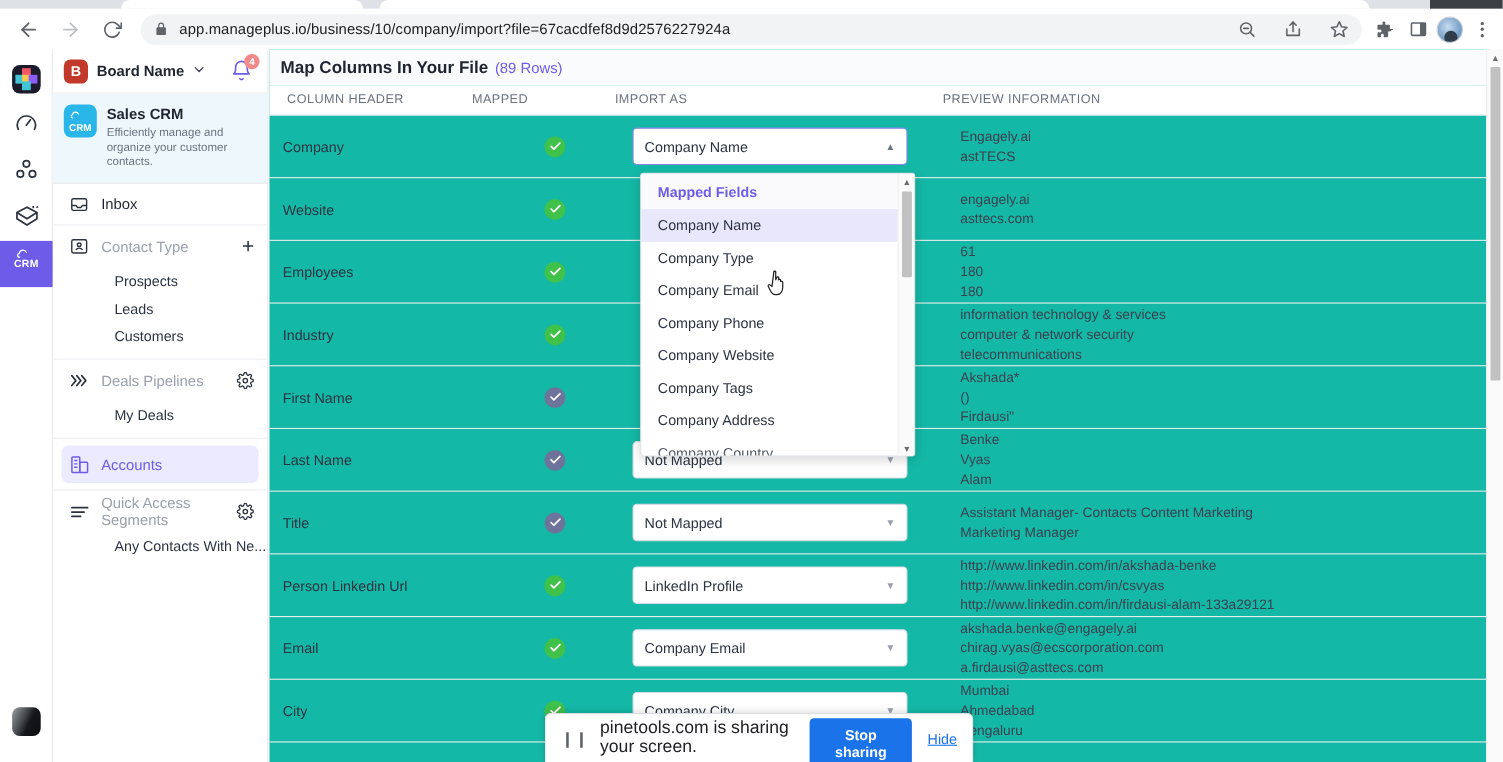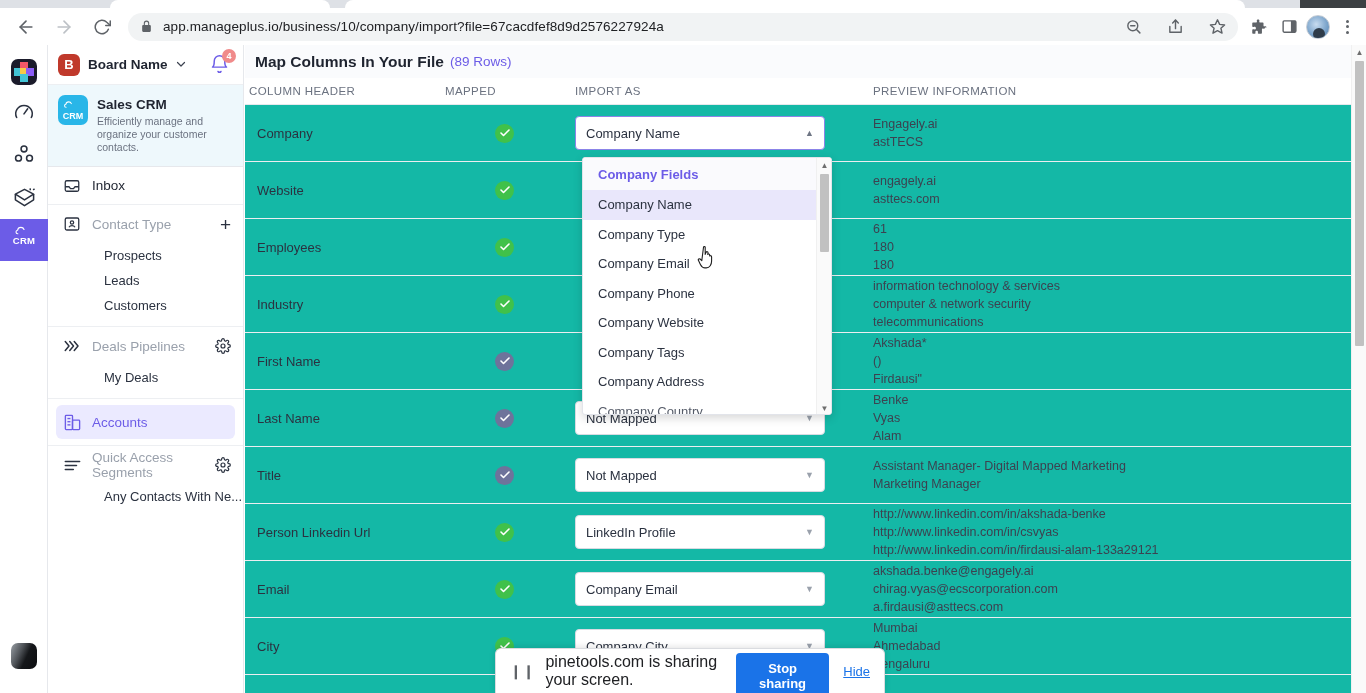--- a/index.html
+++ b/index.html
@@ -82,21 +82,21 @@
   .side-row.accounts .ico { color: #6c5ce7; }
 
   
   #main { position: absolute; left: 245px; top: 0; width: 1110px; height: 648px; background: #14b8a6; }
   #page-title-bar { height: 33px; display: flex; align-items: center; padding-left: 10px; background: #fafbfd; }
   #page-title { font-size: 15.5px; font-weight: bold; color: #1f2430; }
   #row-count { font-size: 13.5px; color: #6c5ce7; margin-left: 6px; }
 
   #table-head { height: 27px; display: flex; align-items: center; border-bottom: 1px solid #e6e8ec; background: #ffffff; }
   .th { font-size: 11.5px; color: #6b7280; letter-spacing: .4px; }
-  .c1 { width: 200px; padding-left: 4px; }
+  .c1 { width: 184px; padding-left: 16px; }
   .c2 { width: 130px; }
   .c3 { width: 298px; }
   .c4 { flex: 1; }
 
   .trow { display: flex; border-bottom: 1px solid #eceef1; min-height: 57px; align-items: center; }
   .cell-name { width: 200px; padding-left: 12px; font-size: 13px; color: #2b3240; }
   .cell-mapped { width: 130px; display: flex; align-items: center; }
   .cell-import { width: 298px; }
   .cell-preview { flex: 1; font-size: 12.5px; color: #3c4250; line-height: 18px; padding-right: 10px; }
   .check { width: 19px; height: 19px; border-radius: 50%; display: flex; align-items: center; justify-content: center; margin-left: 50px; }
@@ -529,21 +529,21 @@
               </svg>
             </span>
           </div>
           <div class="cell-import">
             <div class="select">
               <span>Not Mapped</span>
               <span class="caret">▼</span>
             </div>
           </div>
           <div class="cell-preview">
-            <div>Assistant Manager- Digital Mapped Marketing</div>
+            <div>Assistant Manager- Contacts Content Marketing</div>
             <div>Marketing Manager</div>
           </div>
         </div>
         <div class="trow">
           <div class="cell-name">Person Linkedin Url</div>
           <div class="cell-mapped">
             <span class="check green">
               <svg width="12" height="12" viewBox="0 0 24 24" fill="none" stroke="#ffffff" stroke-width="3.2" stroke-linecap="round" stroke-linejoin="round">
                 <polyline points="20 6 9 17 4 12"></polyline>
               </svg>
@@ -604,21 +604,21 @@
           </div>
         </div>
         <div class="trow">
           <div class="cell-name"></div>
           <div class="cell-mapped"></div>
           <div class="cell-import"></div>
         </div>
       </div>
 
     <div id="dropdown">
-      <div id="dd-group">Company Fields</div>
+      <div id="dd-group">Mapped Fields</div>
       <div id="dd-list">
           <div class="dd-item sel">Company Name</div>
           <div class="dd-item">Company Type</div>
           <div class="dd-item">Company Email</div>
           <div class="dd-item">Company Phone</div>
           <div class="dd-item">Company Website</div>
           <div class="dd-item">Company Tags</div>
           <div class="dd-item">Company Address</div>
           <div class="dd-item cut">Company Country</div>
         </div>

